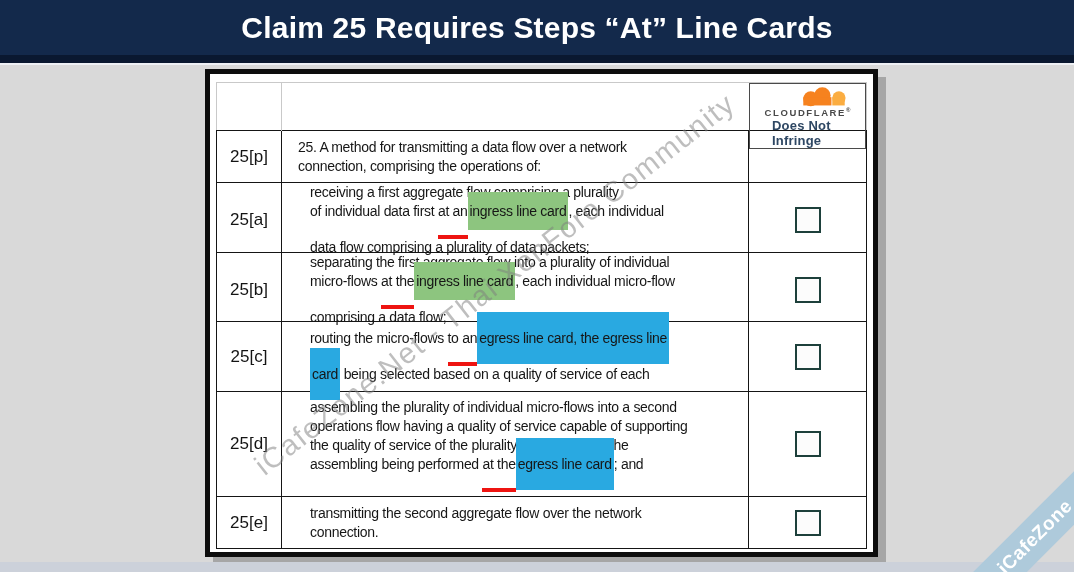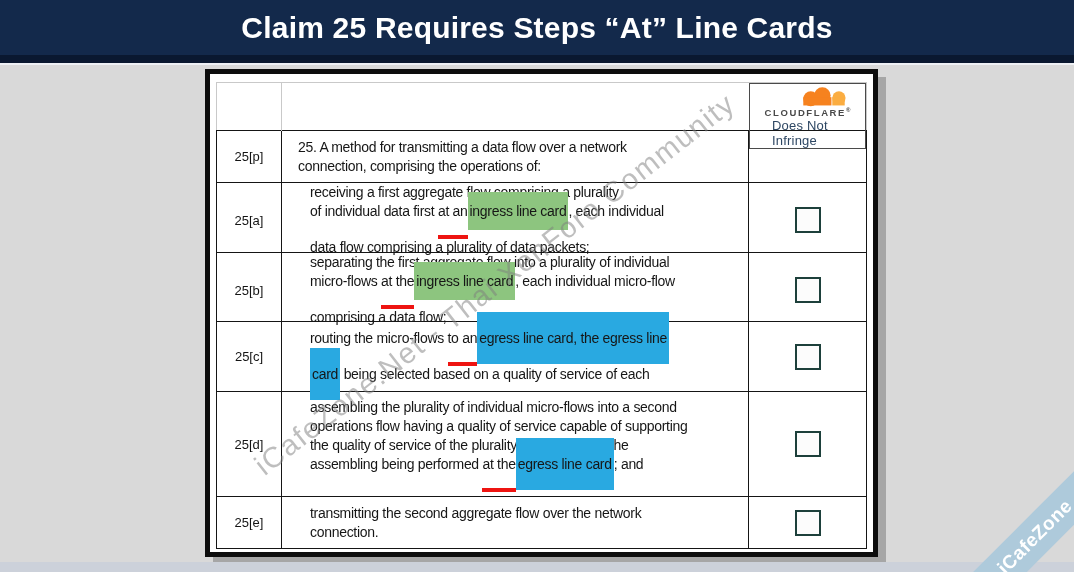--- a/index.html
+++ b/index.html
@@ -21,42 +21,42 @@
   .thr .c1{border-right:1px solid #c9c9c9;}
   .dr{border-left:1px solid #151515;border-right:1px solid #151515;border-bottom:1px solid #151515;}
   .dr-first{border-top:1px solid #151515;}
   .tbl>div:nth-child(2){height:53px}
   .tbl>div:nth-child(3){height:70px}
   .tbl>div:nth-child(4){height:69px}
   .tbl>div:nth-child(5){height:70px}
   .tbl>div:nth-child(6){height:105px}
   .tbl>div:nth-child(7){height:52px}
   .td{box-sizing:border-box;}
-  .c1{display:flex;align-items:center;justify-content:center;font-size:13px;color:#141414;}
+  .c1{display:flex;align-items:center;justify-content:center;font-size:17px;color:#141414;}
   .dr .c1{border-right:1px solid #151515;}
   .dr .c2{border-right:1px solid #151515;display:flex;flex-direction:column;justify-content:center;
     padding-left:28px;padding-right:4px;font-size:14px;line-height:19px;color:#161616;letter-spacing:-.3px;}
   .dr.small .c2{padding-left:16px;}
   .c3{display:flex;align-items:center;justify-content:center;}
   .checkbox{width:22px;height:22px;background:#fcfcfc;border:2px solid var(--checkbox_border,#1d403b);}
 
   
   .seg-green{background:var(--highlight_green,#8dc57f);padding:11px 2px;}
   .seg-blue{background:var(--highlight_blue,#29a9e1);padding:18px 2px;text-align:center;}
   .seg-red{display:inline-block;padding-bottom:18px;margin-bottom:-1px;
     background:linear-gradient(var(--underline_red,#ee1411),var(--underline_red,#ee1411)) left bottom/100% 4px no-repeat;}
 
   
   .logo-cell{border:1px solid #4a4a4a;display:flex;flex-direction:column;align-items:center;justify-content:center;padding-top:2px;}
   .cloud{align-self:flex-end;margin-right:12px;}
   .cloud-main{fill:var(--cloudflare_orange,#f6821f);}
   .cloud-light{fill:var(--cloudflare_orange_light,#fbad41);}
   .brand{font-size:9.5px;font-weight:bold;letter-spacing:1.6px;color:#494949;margin-top:-3px;}
   .brand sup{font-size:6px;letter-spacing:0;}
-  .caption{font-size:13px;font-weight:normal;color:var(--caption_navy,#2e4763);letter-spacing:.2px;margin-left:22px;}
+  .caption{font-size:13px;font-weight:bold;color:var(--caption_navy,#2e4763);letter-spacing:.2px;margin-left:22px;}
 
   
   .wm-diagonal{position:absolute;left:185px;top:268px;width:620px;text-align:center;
     transform:rotate(-38deg);font-size:29px;color:rgba(125,125,125,.5);letter-spacing:1.5px;
     white-space:nowrap;z-index:5;pointer-events:none;}
   .ribbon{position:absolute;left:915px;top:518px;width:240px;height:38px;
     background:var(--ribbon_blue,#aecadb);transform:rotate(-45deg);
     display:flex;align-items:center;justify-content:center;z-index:6;}
   .ribbon-text{color:#ffffff;font-weight:bold;font-size:19px;letter-spacing:.5px;}
 

